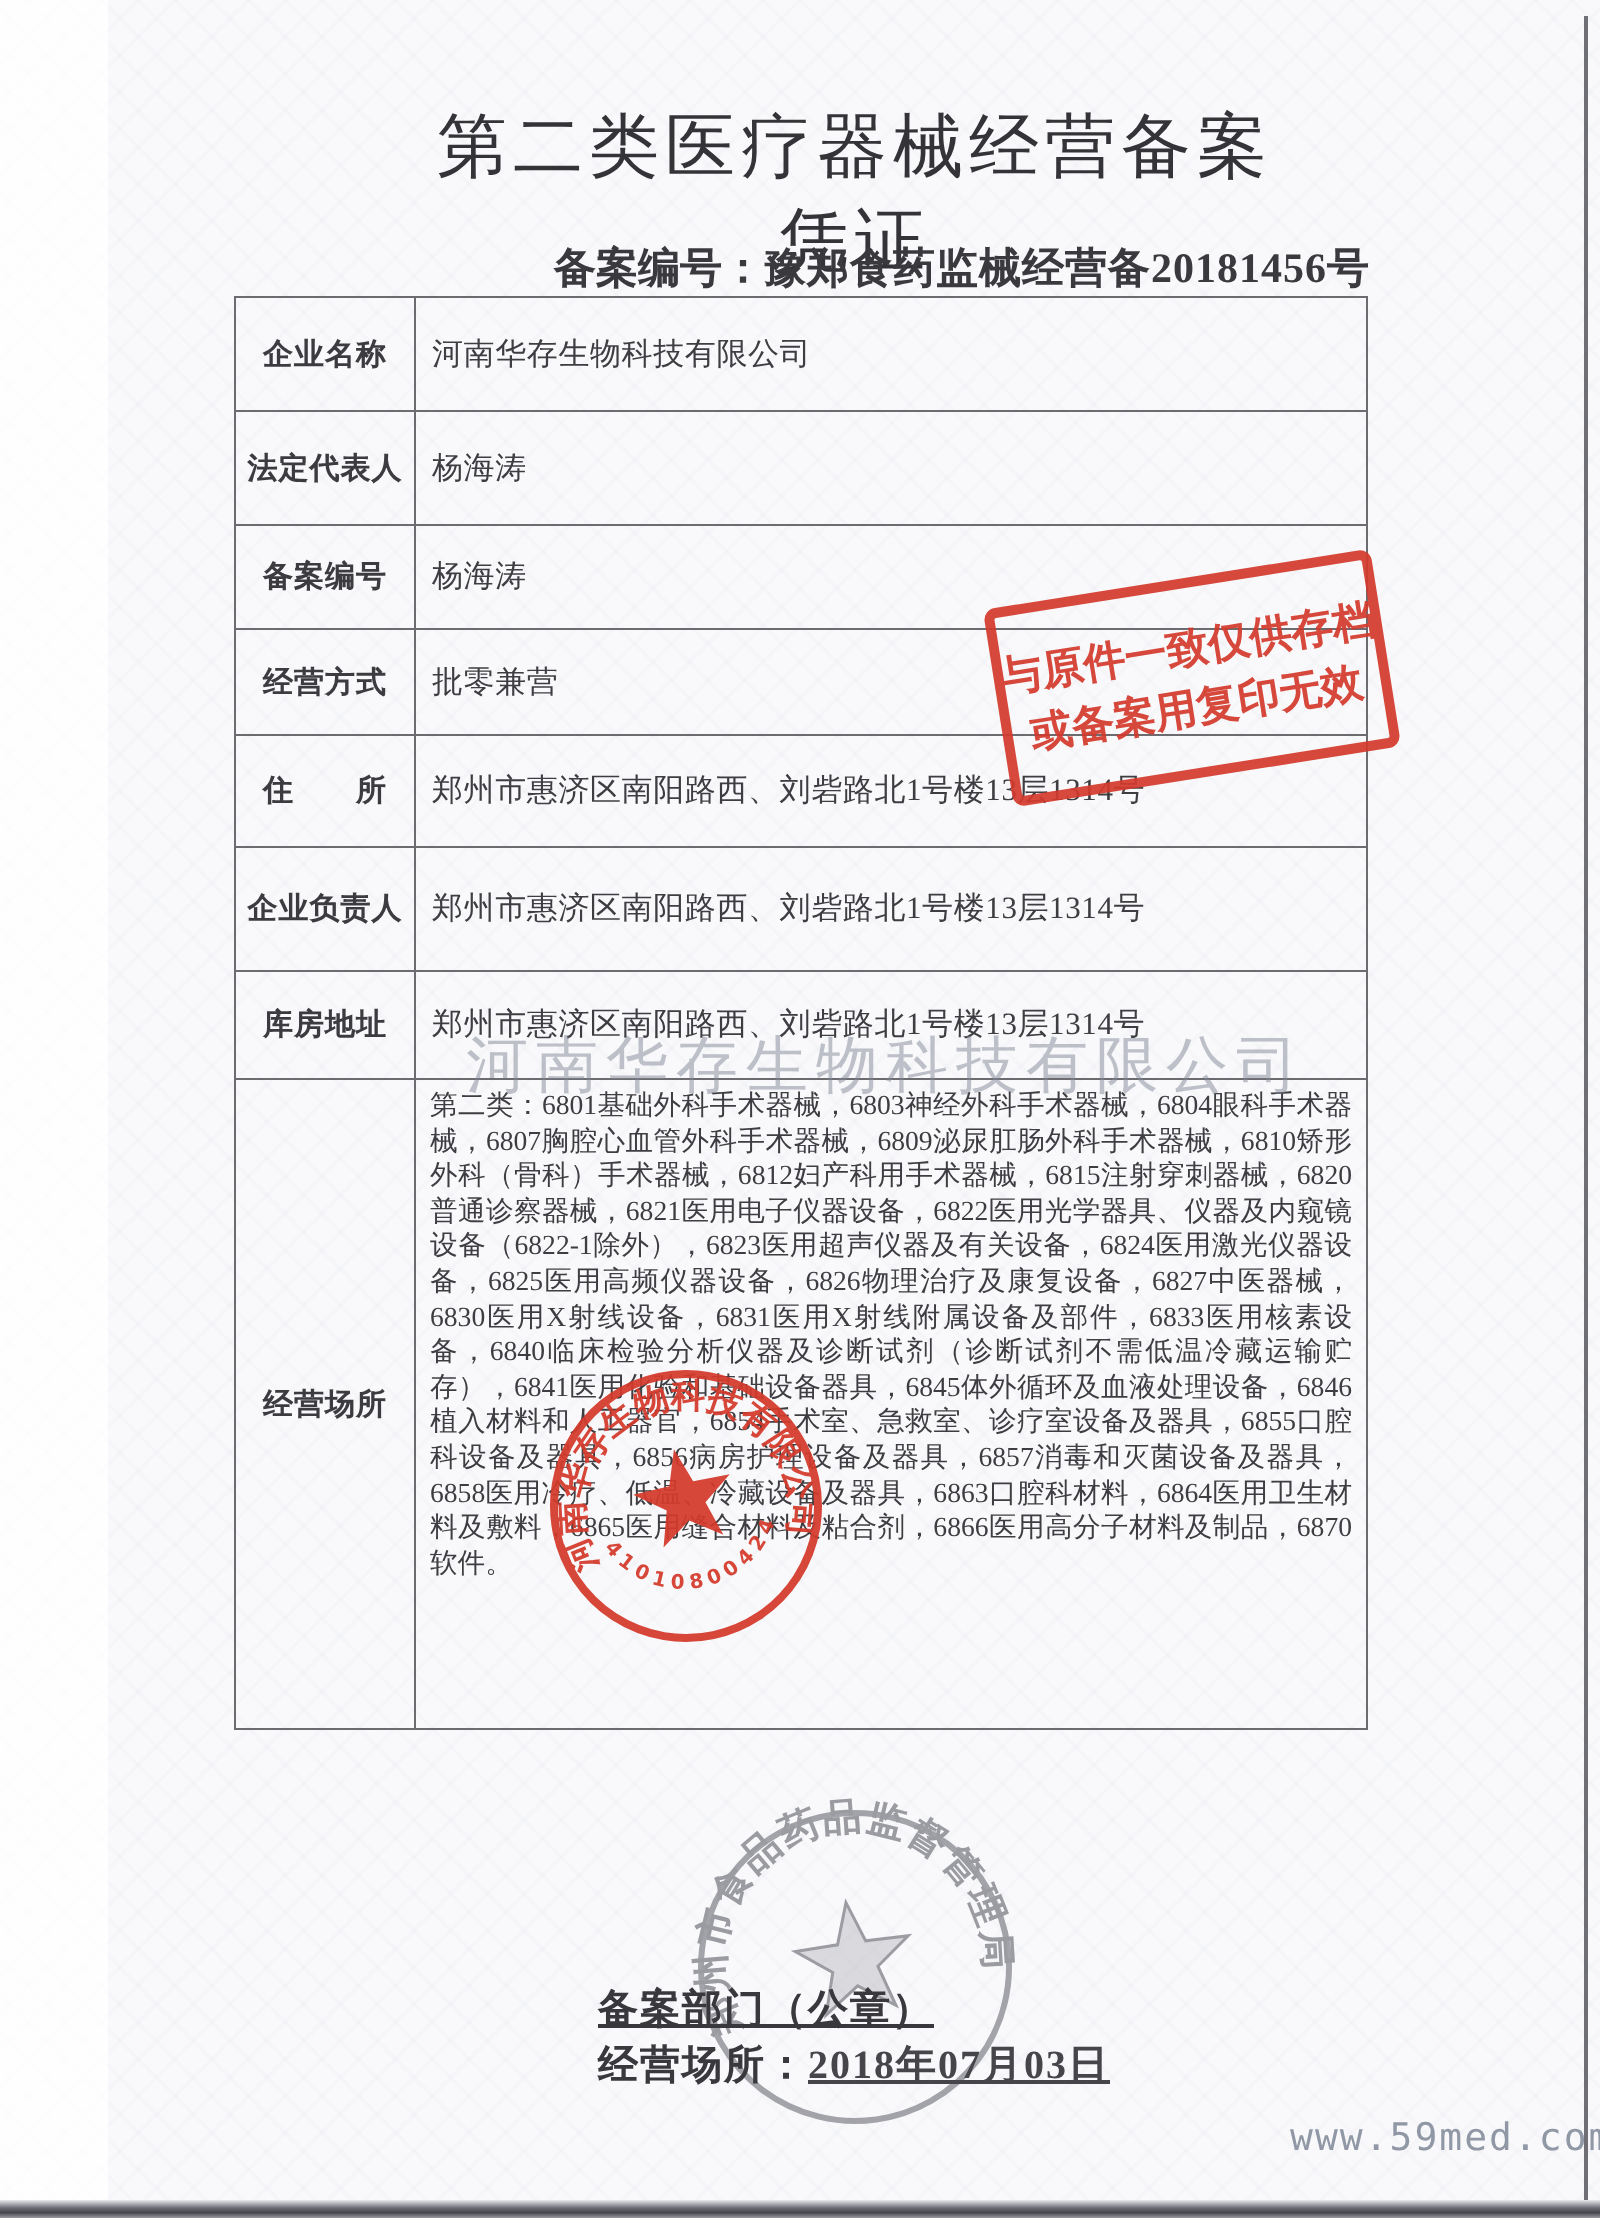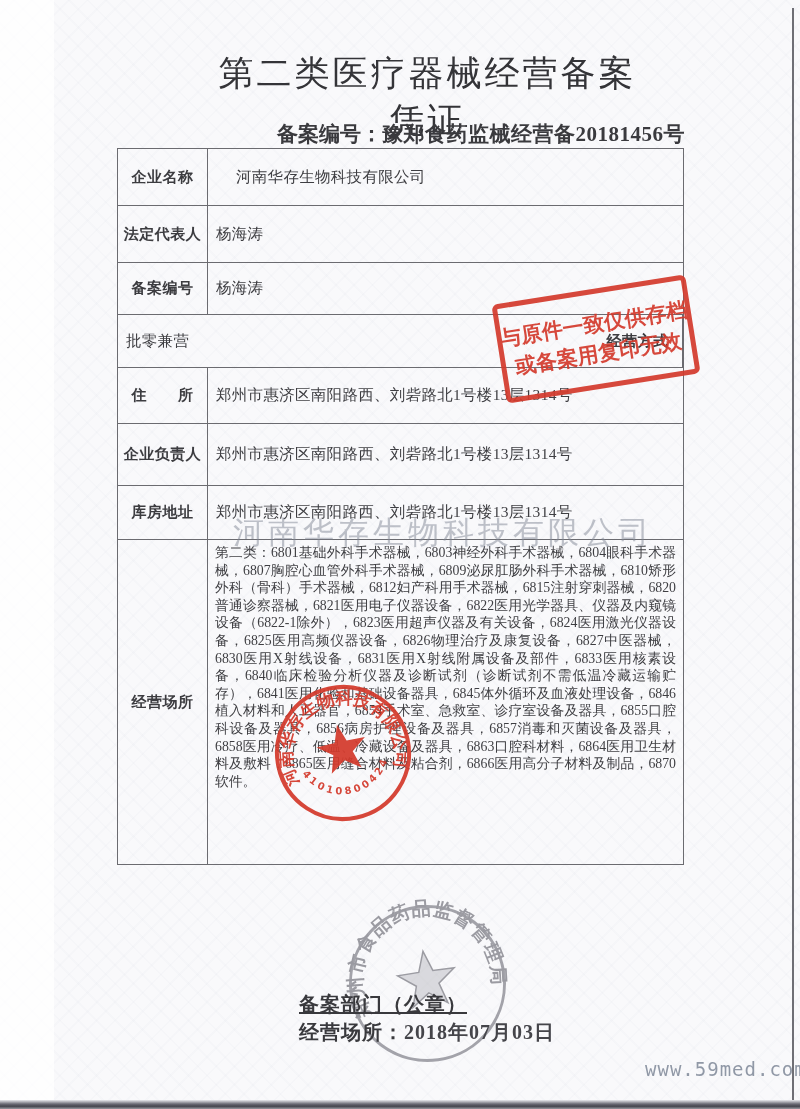--- a/index.html
+++ b/index.html
@@ -15,21 +15,21 @@
     background:linear-gradient(to bottom,#e9e9ee 0%,#6a6a74 45%,#45454e 70%,#9a9aa2 100%);}
   .title{position:absolute;left:205px;top:50px;width:445px;text-align:center;
     font-size:35px;letter-spacing:3px;color:#343438;font-weight:500;}
   .record-no{position:absolute;right:115px;top:120px;font-size:21px;color:#3a3a3e;white-space:nowrap;}
   .record-no .lbl{font-family:"Liberation Sans",sans-serif;font-weight:700;}
   .record-no .val{font-weight:600;letter-spacing:.5px;}
 
   .cert-table{position:absolute;left:117px;top:148px;width:567px;border:1px solid #6b6b70;
     box-sizing:border-box;background:transparent;}
   .row{display:flex;border-top:1px solid #6b6b70;}
-  .row:first-child{border-top:none;gap:20px;}
+  .row:first-child{border-top:none;}
   .cell{box-sizing:border-box;}
   .cell.label{width:90px;min-width:90px;border-right:1px solid #6b6b70;display:flex;
     align-items:center;justify-content:center;text-align:center;
     font-family:"Liberation Sans",sans-serif;font-weight:600;font-size:15px;color:#3c3c40;
     letter-spacing:.5px;padding:0 4px;}
   .cell.value{flex:1;display:flex;align-items:center;font-size:15.5px;color:#3e3e42;
     padding:4px 4px 4px 8px;letter-spacing:.3px;}
   .cell.value.scope{display:block;font-size:13.8px;line-height:17.6px;color:#3e3e42;
     padding:4px 7px 4px 7px;text-align:justify;letter-spacing:0;}
 
@@ -42,21 +42,21 @@
     transform:rotate(-9deg);display:flex;flex-direction:column;justify-content:center;
     align-items:center;color:#d43a2c;font-weight:700;font-size:21px;line-height:1.45;
     white-space:nowrap;opacity:.92;background:rgba(255,255,255,0);}
   .seal-company{position:absolute;left:268px;top:678px;transform:rotate(-12deg);opacity:.93;}
   .seal-authority{position:absolute;left:340px;top:896px;transform:rotate(-8deg);opacity:.8;}
 
   .footer-line1{position:absolute;left:299px;top:991px;font-family:"Liberation Sans",sans-serif;
     font-weight:700;font-size:20px;color:#39393d;letter-spacing:1px;text-decoration:underline;}
   .footer-line2{position:absolute;left:299px;top:1019px;font-size:20px;color:#39393d;white-space:nowrap;}
   .footer-line2 .lbl{font-family:"Liberation Sans",sans-serif;font-weight:700;letter-spacing:1px;}
-  .footer-line2 .val{font-weight:600;color:#45454a;letter-spacing:1px;}
+  .footer-line2 .val{font-weight:600;color:#45454a;letter-spacing:1px;text-decoration:underline;}
   .site-mark{position:absolute;left:645px;top:1058px;font-family:"DejaVu Sans Mono",monospace;
     font-size:19px;color:#9098a6;letter-spacing:1px;}
 </style>
 </head>
 <body>
 
 <div class="page">
   <div class="left-margin"></div>
 
   <div class="title">第二类医疗器械经营备案凭证</div>
@@ -72,22 +72,22 @@
     </div>
     <div class="row" style="height:56px">
       <div class="cell label">法定代表人</div>
       <div class="cell value">杨海涛</div>
     </div>
     <div class="row" style="height:51px">
       <div class="cell label">备案编号</div>
       <div class="cell value">杨海涛</div>
     </div>
     <div class="row" style="height:52px">
+      <div class="cell label">经营方式</div>
       <div class="cell value">批零兼营</div>
-      <div class="cell label">经营方式</div>
     </div>
     <div class="row" style="height:55px">
       <div class="cell label">住　　所</div>
       <div class="cell value">郑州市惠济区南阳路西、刘砦路北1号楼13层1314号</div>
     </div>
     <div class="row" style="height:61px">
       <div class="cell label">企业负责人</div>
       <div class="cell value">郑州市惠济区南阳路西、刘砦路北1号楼13层1314号</div>
     </div>
     <div class="row" style="height:53px">

